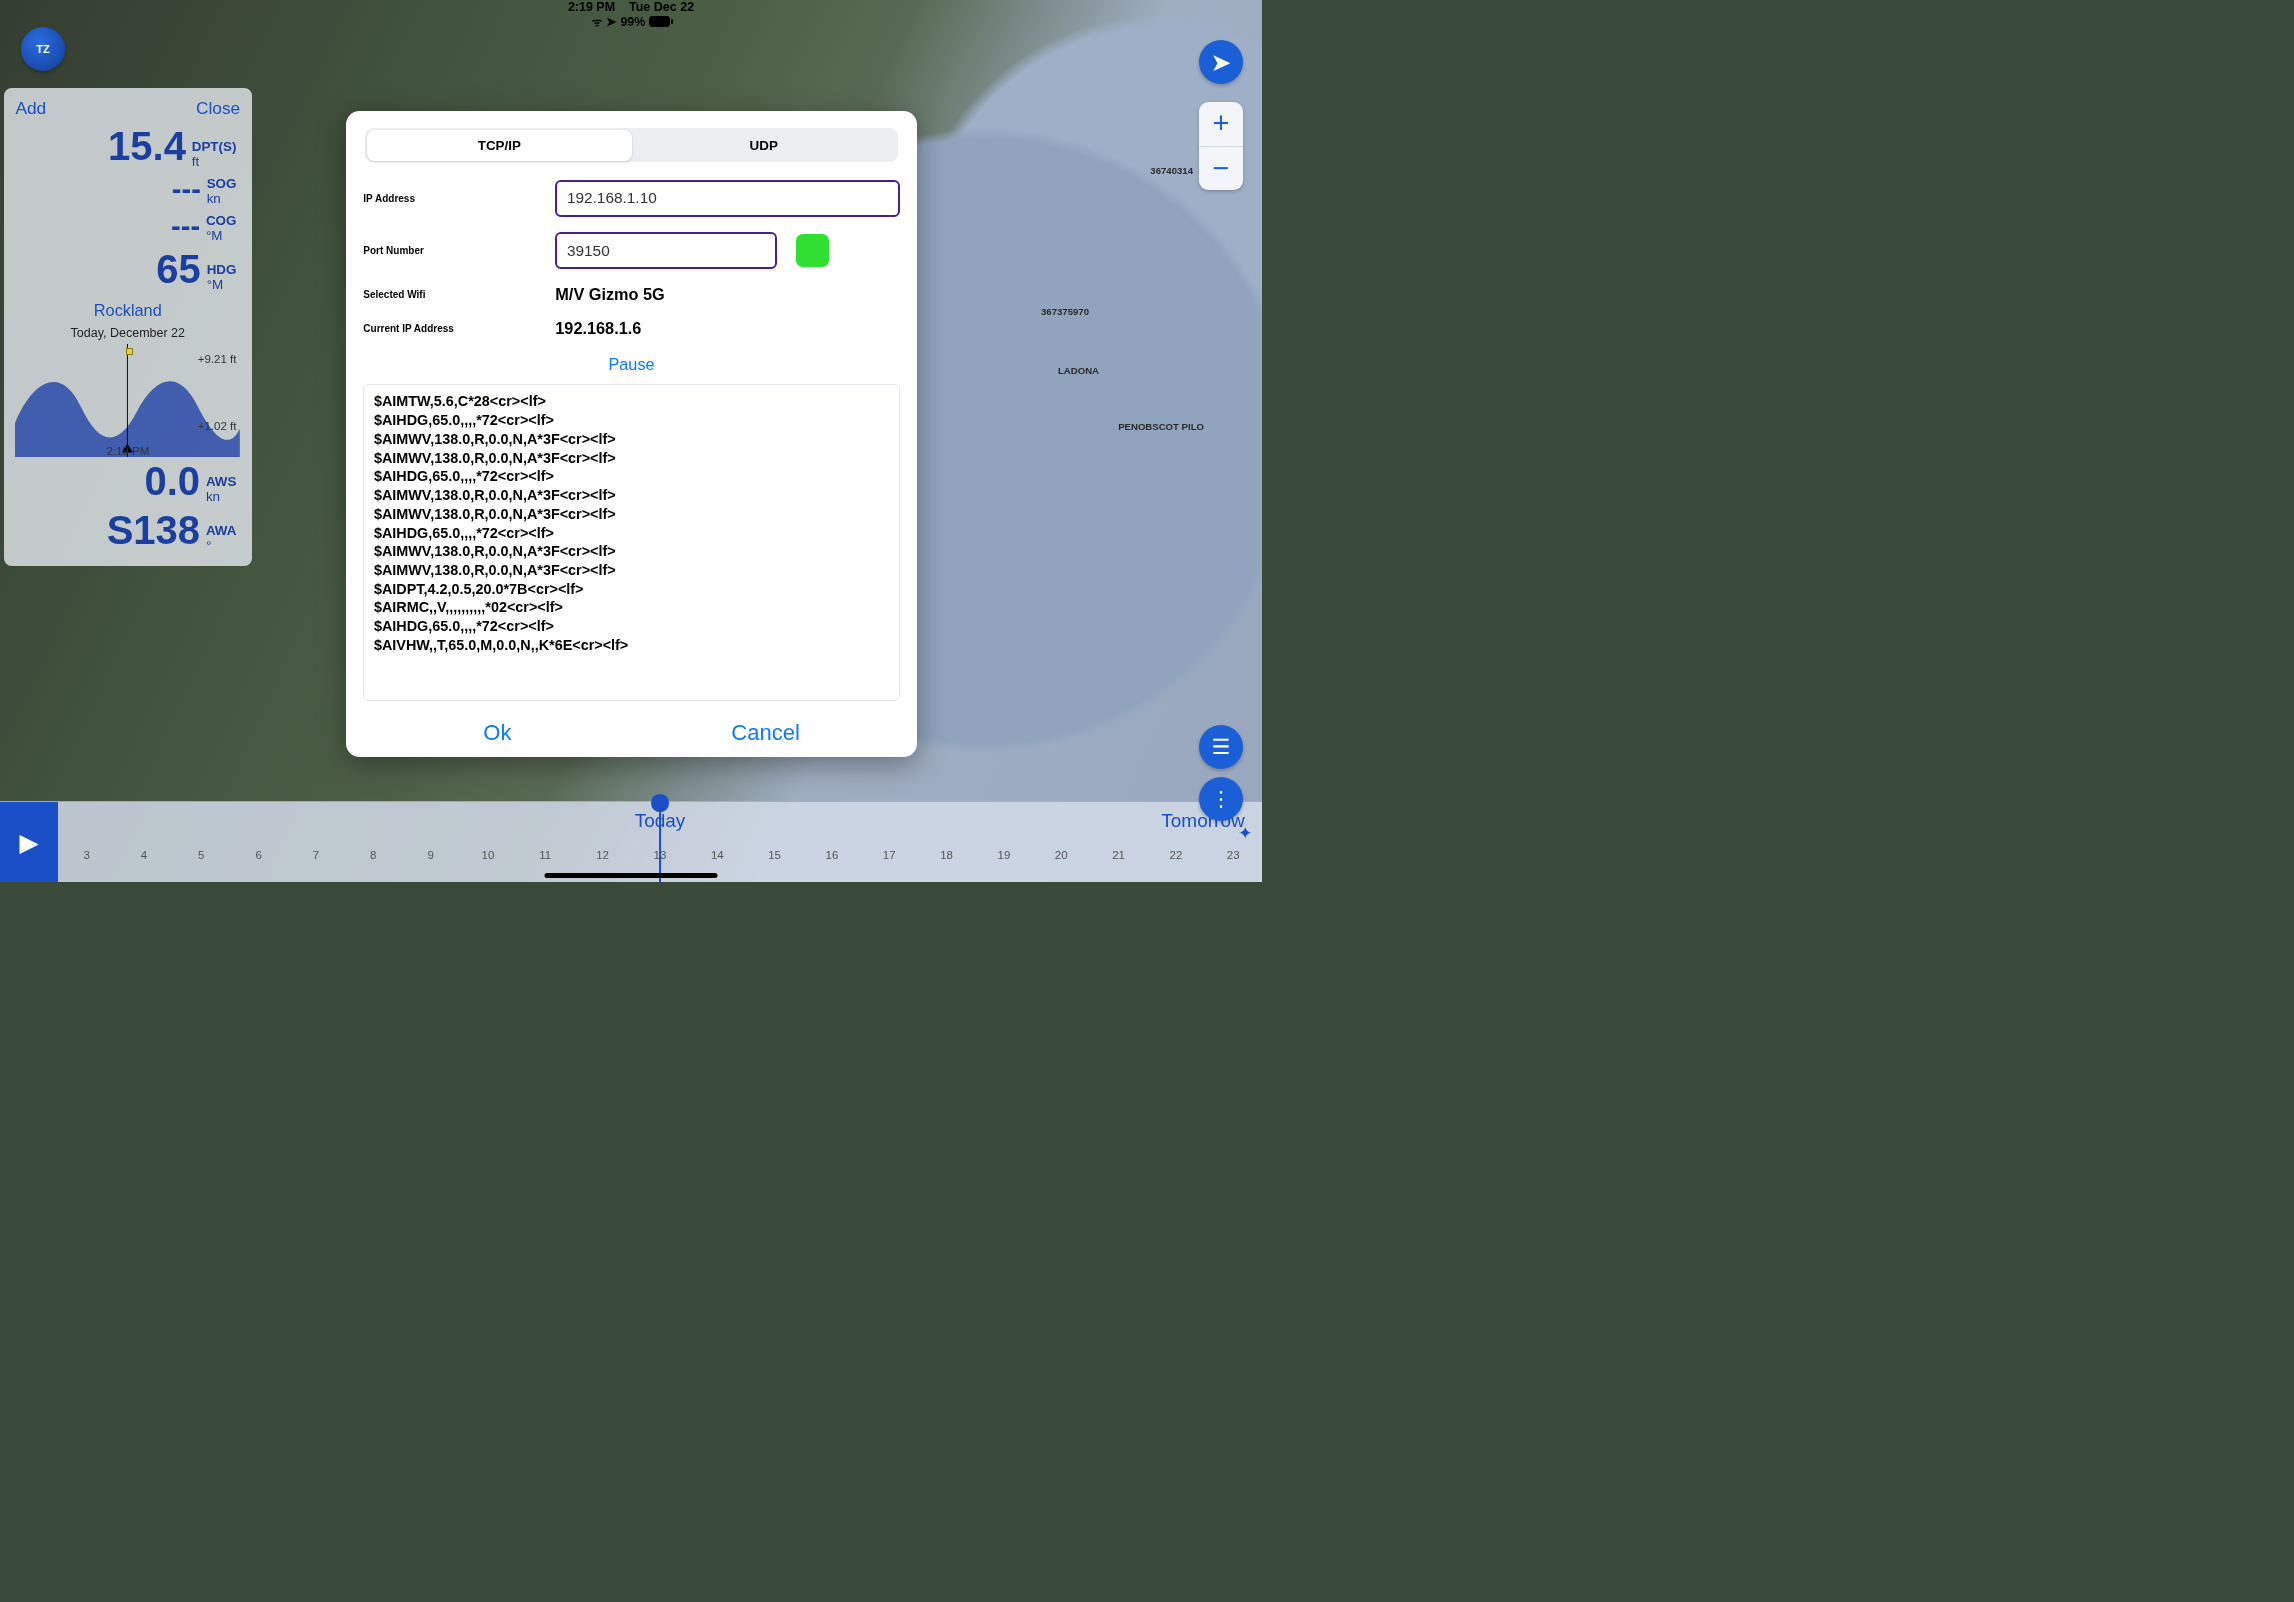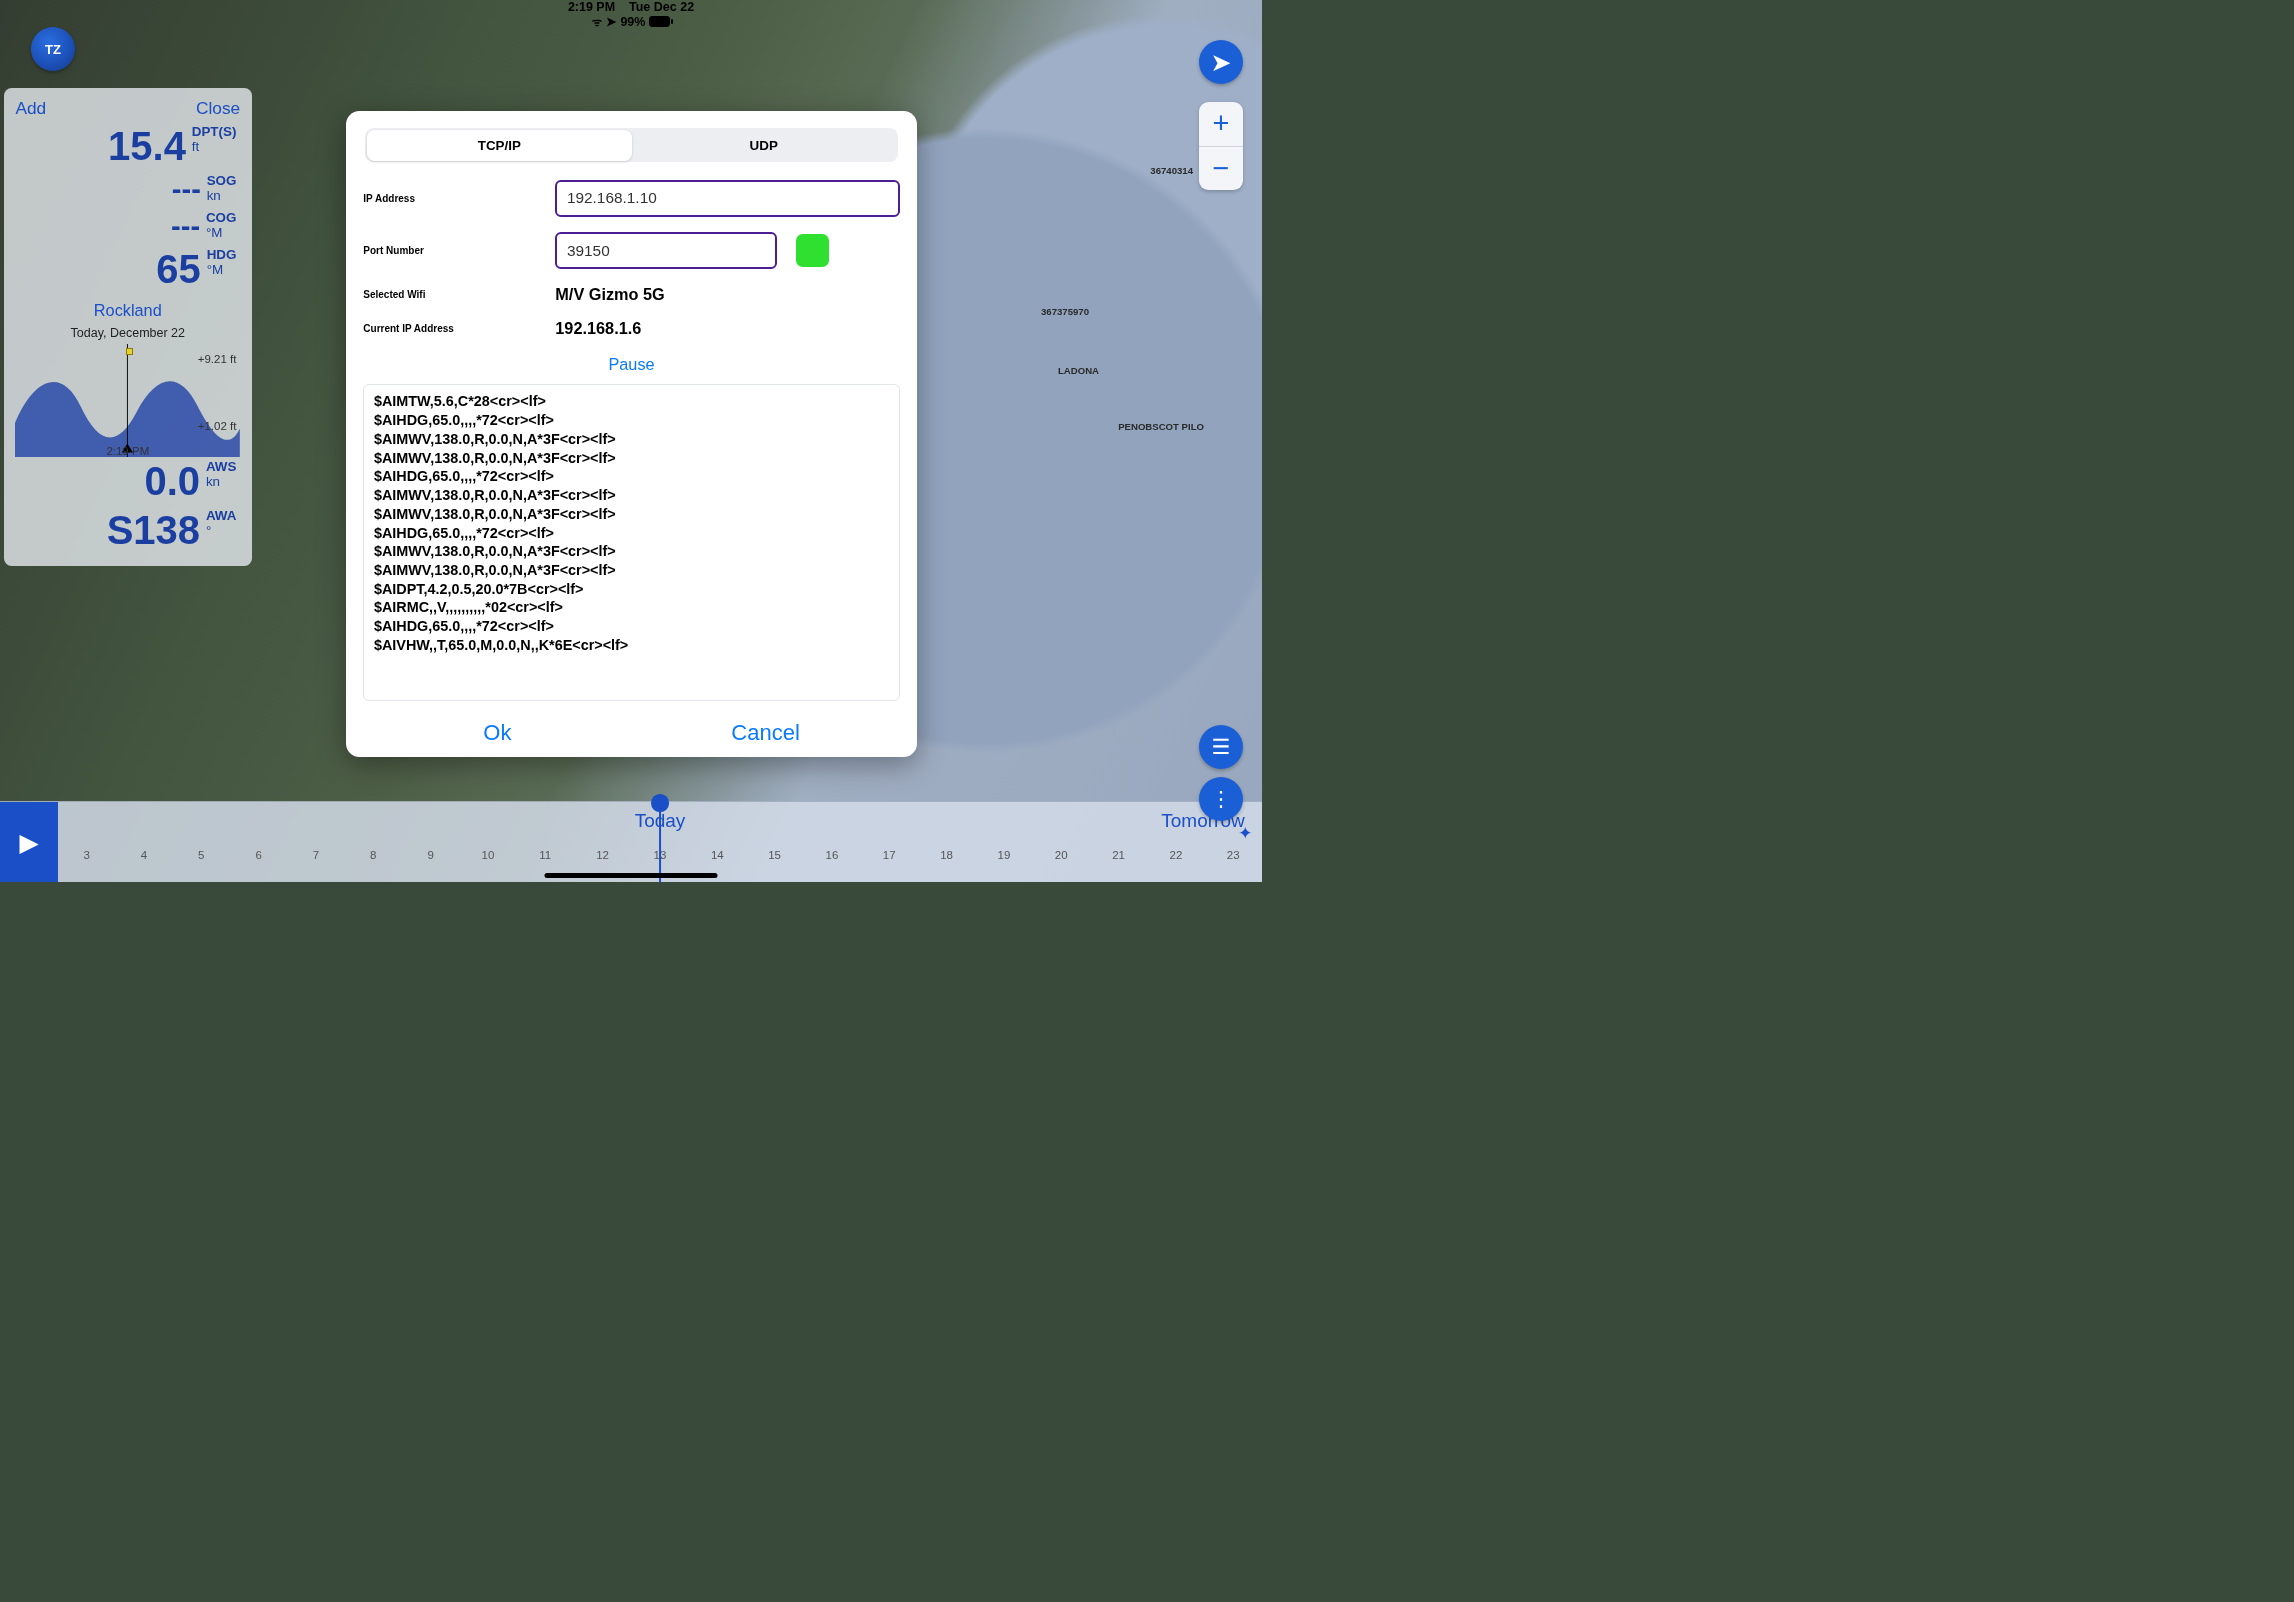--- a/index.html
+++ b/index.html
@@ -39,24 +39,24 @@
     z-index: 30;
     flex-direction: column;
   }
   .statusbar .right { display:flex; align-items:center; gap:3.8px; }
   .bat { width:21px; height:10.6px; border:1.4px solid #000; border-radius:2.9px; position:relative; background:#000; }
   .bat::after{ content:""; position:absolute; right:-3.8px; top:1.9px; width:1.9px; height:4.8px; background:#000; border-radius:1px;}
   .wifi-icon { font-size:11.5px; }
 
   
   .app-badge {
-    position:absolute; top:27px; left:31px;
+    position:absolute; top:27px; left:21px;
     width:44px; height:44px; border-radius:50%;
     background: radial-gradient(circle at 40% 35%, #2a6de0 0%, #1b4fb5 60%, #123a8c 100%);
-    color:#fff; font-weight:700; font-size:13px;
+    color:#fff; font-weight:700; font-size:11px;
     display:flex; align-items:center; justify-content:center;
     z-index:20; box-shadow:0 1.9px 3.8px rgba(0,0,0,0.3);
   }
 
   
   .nav-btn, .zoom-box, .round-btn {
     position:absolute; z-index:20;
   }
   .nav-btn {
     top:40px; right:19px; width:44px; height:44px;
@@ -88,21 +88,21 @@
     width:248px;
     background:rgba(235,238,243,0.78);
     border-radius:7.7px; z-index:15;
     padding:7.7px 5.8px 9.6px;
     color:#1a3fa0;
     box-shadow: none;
   }
   .np-top { display:flex; justify-content:space-between; padding:1.9px 5.8px 5.8px;}
   .np-top span { color:#1a4fc8; font-size:17.3px; font-weight:500; }
   .np-row {
-    display:flex; align-items:flex-start; justify-content:flex-end;
+    display:flex; align-items:flex-end; justify-content:flex-end;
     padding:0 9.6px 1.9px; margin-bottom:1.9px;
   }
   .np-row.big .val { font-size:40px; font-weight:700; color:#1a3fa0; }
   .np-row .lab  { display:flex; flex-direction:column; margin-left:5.8px; }
   .np-row .lab span:first-child { font-size:13.4px; font-weight:600; color:#1a3fa0;}
   .np-row .lab span:last-child  { font-size:13.4px; color:#1a3fa0;}
   .np-row.small .val { font-size:29px; font-weight:700; color:#1a3fa0; }
   .np-place { text-align:center; font-size:16.3px; color:#1a4fc8; padding-top:5.8px;}
   .np-date  { text-align:center; font-size:12.5px; color:#222; padding-top:5.8px;}
 

